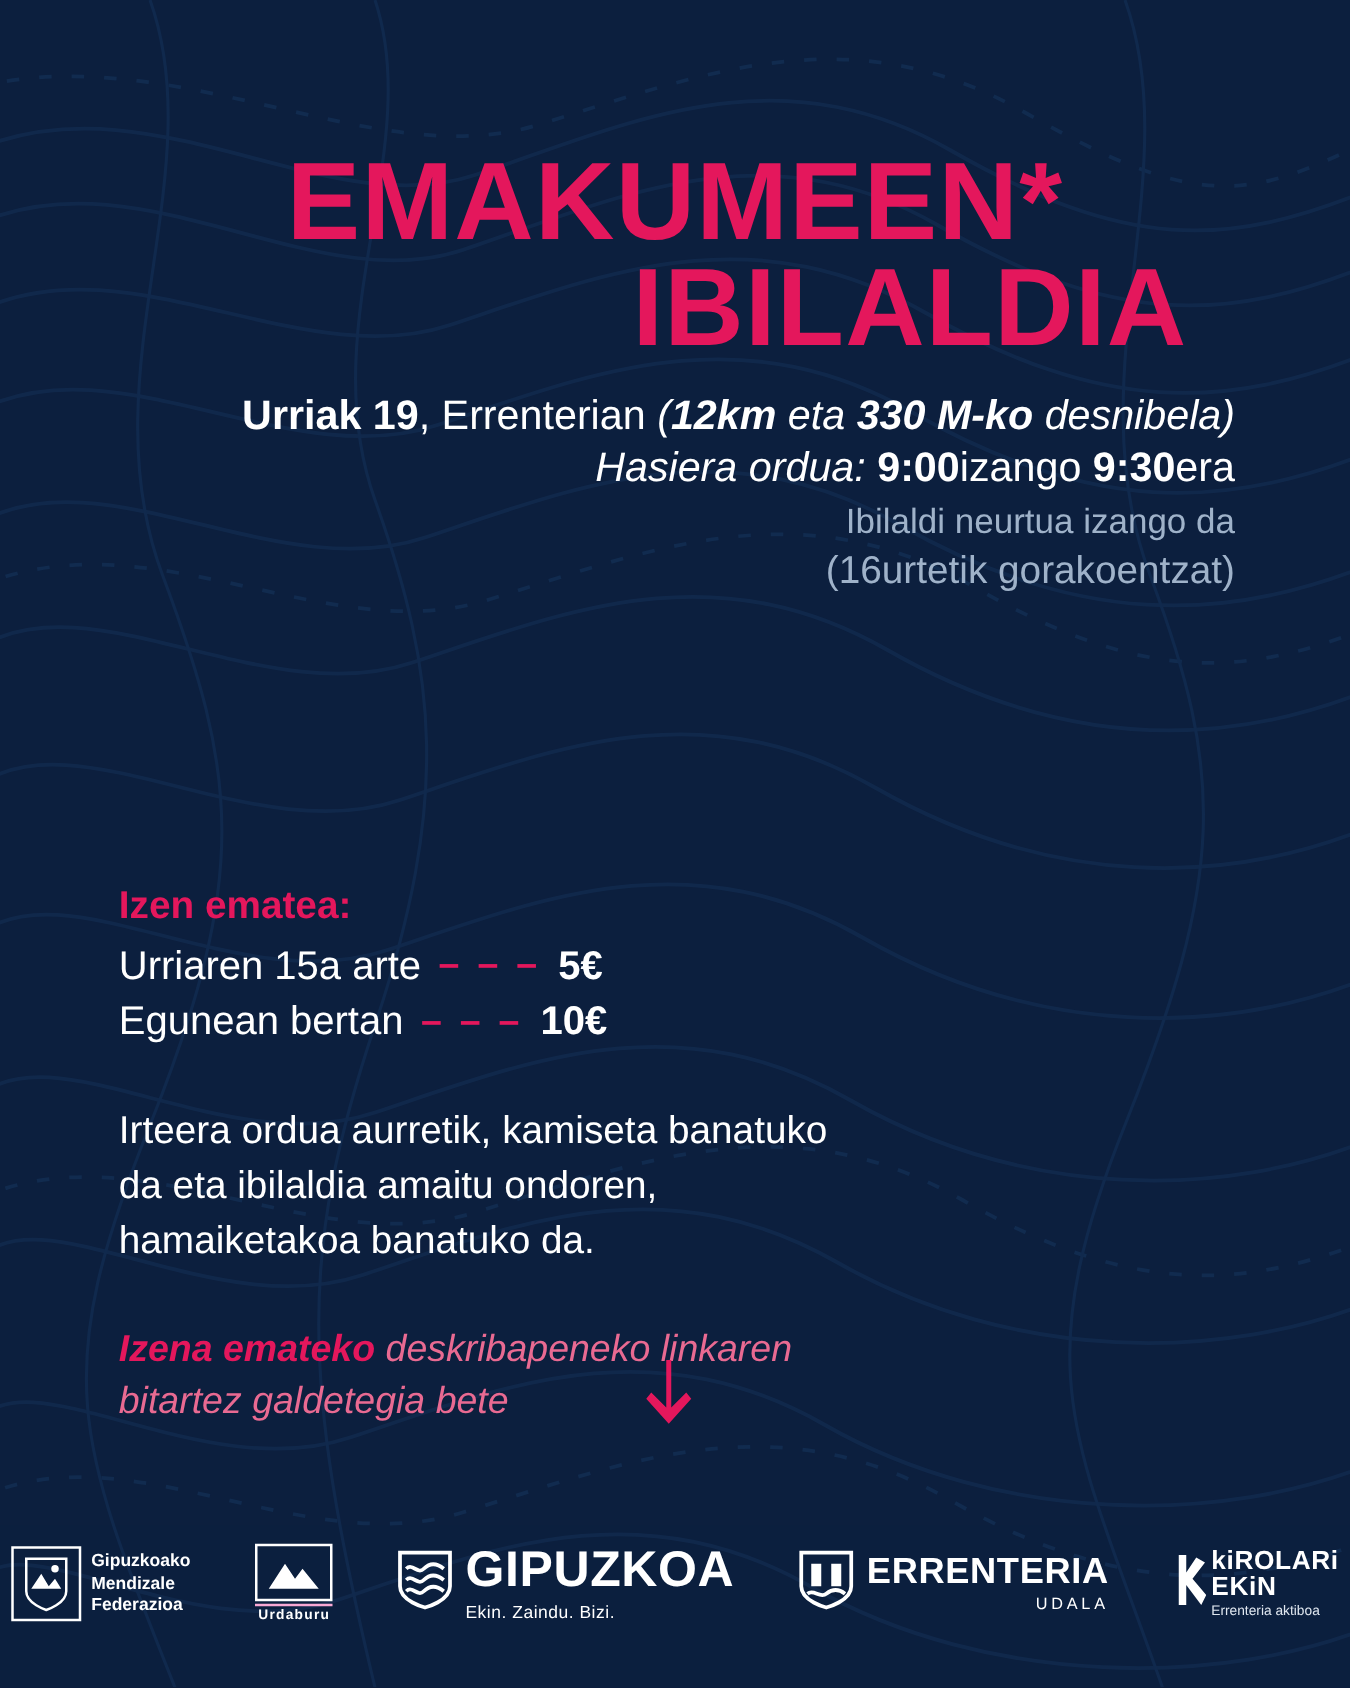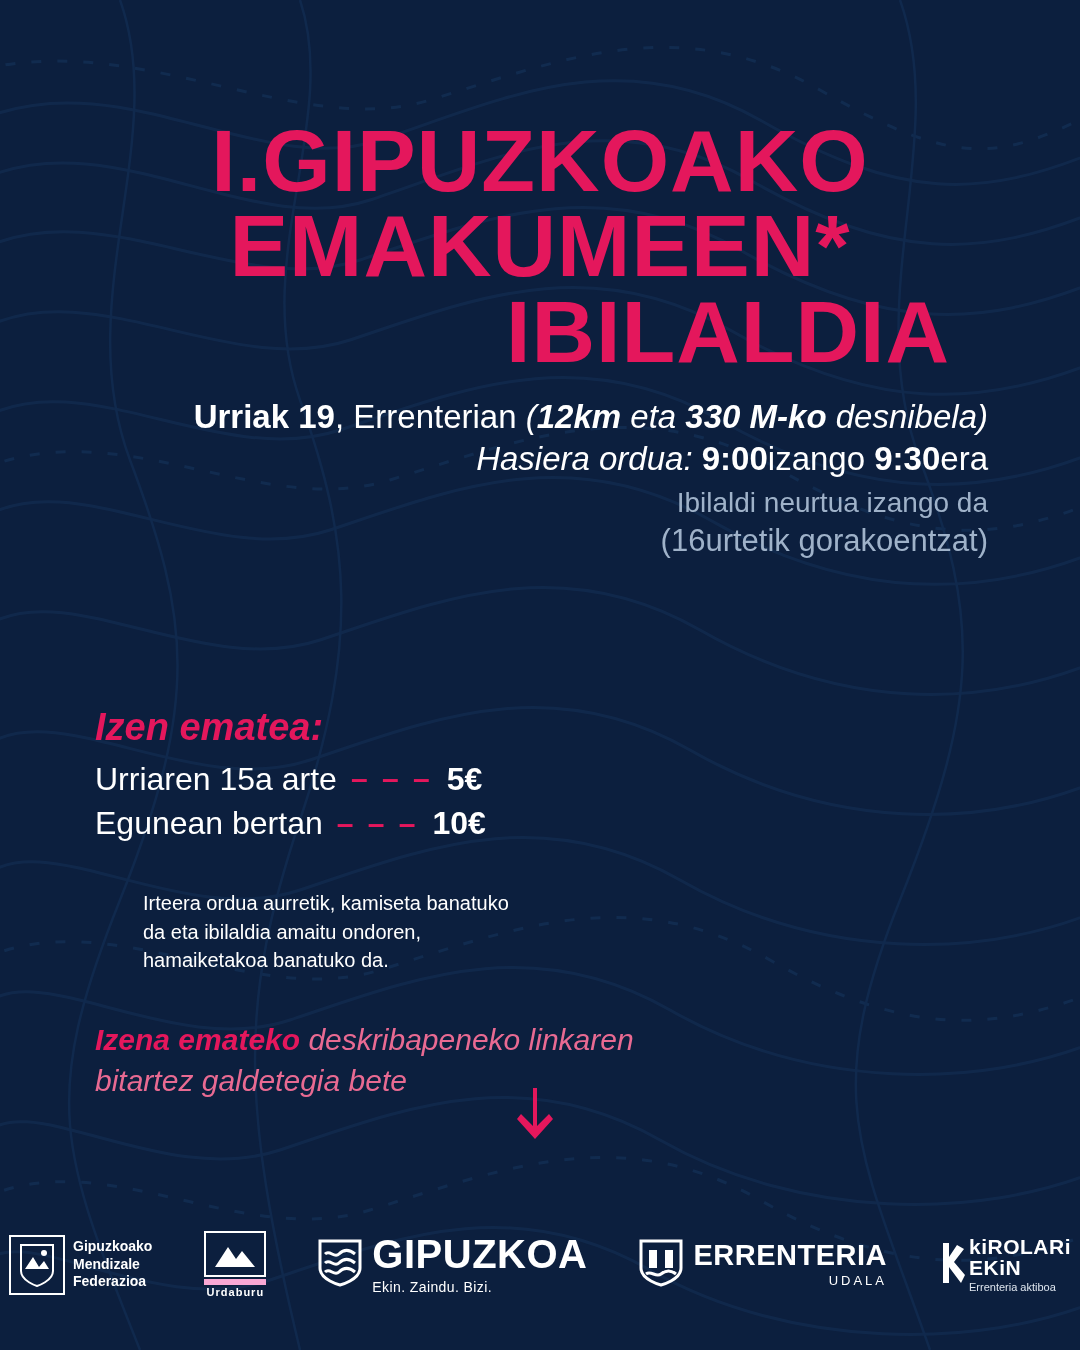--- a/index.html
+++ b/index.html
@@ -96,23 +96,22 @@
   
   .body-block {
     position: absolute;
     top: 706px;
     left: 95px;
     width: 860px;
     color: #ffffff;
   }
   .reg-head {
     color: #e4175c;
-    font-size: 38px;
-    font-weight: bold;
-    font-style: italic;
+    font-size: 31px;
+    font-weight: bold;
     margin-bottom: 8px;
   }
   .price-row {
     display: flex;
     align-items: center;
     font-size: 32px;
     line-height: 1.38;
     color: #ffffff;
     white-space: nowrap;
   }
@@ -122,24 +121,23 @@
     margin: 0 14px;
     color: #e4175c;
     font-weight: bold;
     letter-spacing: 3px;
     font-size: 30px;
   }
   .price-row .amount { font-weight: bold; }
 
   .para {
     margin-top: 44px;
-    font-size: 20px;
+    font-size: 31px;
     line-height: 1.42;
     color: #ffffff;
-    margin-left: 48px;
   }
 
   .link-note {
     margin-top: 46px;
     font-size: 30px;
     line-height: 1.36;
     font-style: italic;
     color: #e96a92;
   }
   .link-note b {
@@ -192,21 +190,21 @@
     color: #ffffff;
   }
   .urdaburu {
     text-align: center;
   }
   .urdaburu .name {
     font-size: 11px;
     font-weight: bold;
     letter-spacing: 1px;
     color: #ffffff;
-    border-top: 6px solid #f9a8d4;
+    border-top: 2px solid #f9a8d4;
     margin-top: 2px;
     padding-top: 1px;
   }
   .gipuzkoa {
     display: flex;
     align-items: center;
     gap: 10px;
   }
   .gipuzkoa .word {
     font-size: 40px;
@@ -295,21 +293,20 @@
         <path d="M300 0 C 340 120, 250 260, 300 400 S 360 640, 300 820 S 240 1100, 300 1350"></path>
         <path d="M120 0 C 170 140, 70 300, 130 460 S 200 700, 120 900 S 60 1150, 140 1350"></path>
         <path d="M900 0 C 950 140, 860 300, 920 460 S 980 700, 900 900 S 860 1150, 930 1350"></path>
       </g>
     </svg>
   </div>
 
   <div class="content">
 
     <div class="title-block">
-      <div class="title-line l1">I.GIPUZKOAKO</div>
       <div class="title-line l2">EMAKUMEEN*</div>
       <div class="title-line l3">IBILALDIA</div>
     </div>
 
     <div class="subtitle-block">
       <div class="sub-1">
         <b>Urriak 19</b><span>, Errenterian </span><i>(</i><span class="bi">12km</span><i> eta </i><span class="bi">330 M-ko</span><i> desnibela)</i>
       </div>
       <div class="sub-2">
         <span class="ital">Hasiera ordua:</span>

